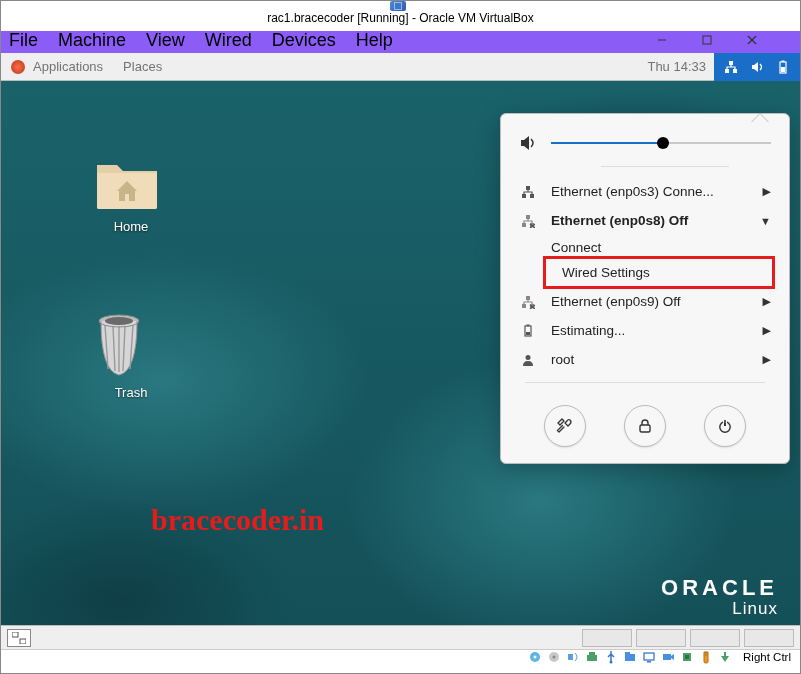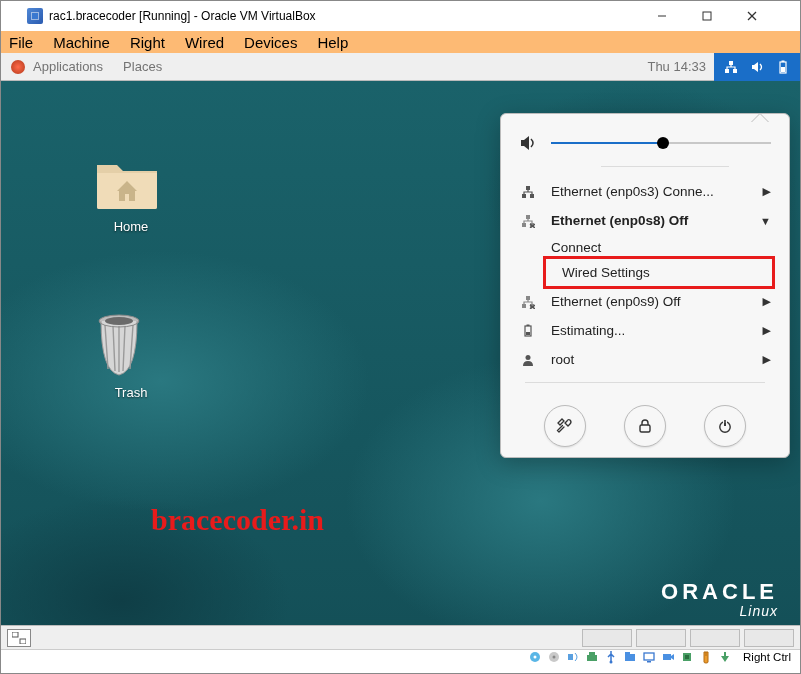--- a/index.html
+++ b/index.html
@@ -1,23 +1,23 @@
 <!DOCTYPE html>
 <html><head>
 <meta charset="utf-8">
 <style>
   * { box-sizing: border-box; margin: 0; padding: 0; }
   body { font-family: "Segoe UI", Arial, sans-serif; font-size: 13px; background: #fff; color: #000; width: 801px; height: 674px; overflow: hidden; position: relative; border: 1px solid #888; }
-  .titlebar { height: 30px; display: flex; align-items: center; padding: 0 26px; background: #fff; }
+  .titlebar { height: 30px; display: flex; align-items: center; padding: 0 26px; background: #fff; flex-direction: column; }
   .tb-icon { width: 16px; height: 16px; background: linear-gradient(135deg, #5088d6, #2a5bb0); border-radius: 2px; margin-right: 6px; display: inline-flex; align-items: center; justify-content: center; }
   .tb-title { font-size: 12px; color: #000; }
   .tb-controls { margin-left: auto; display: flex; }
   .tb-btn { width: 45px; height: 30px; display: flex; align-items: center; justify-content: center; font-size: 11px; color: #333; cursor: default; }
 
-  .menubar { height: 22px; display: flex; align-items: flex-end; padding: 0 6px; background: #fdba74; font-size: 15px; gap: 16px; }
+  .menubar { height: 22px; display: flex; align-items: flex-end; padding: 0 6px; background: #8b5cf6; font-size: 18px; gap: 16px; }
   .menubar span { padding: 2px 2px; cursor: default; }
 
   .vm-area { position: relative; height: 596px; background: #1a6066; overflow: hidden; }
   
   .gnome-top { position: absolute; top: 0; left: 0; right: 0; height: 28px; background: #efefef; display: flex; align-items: center; padding: 0 10px; font-size: 13px; color: #737373; border-bottom: 1px solid #bbb; }
   .gnome-top .red-icon { width: 14px; height: 14px; background: radial-gradient(circle, #ff6a4a, #b23a1b); border-radius: 50%; margin-right: 8px; }
   .gnome-top .apps { margin-right: 20px; }
   .gnome-top .spacer { flex: 1; }
   .gnome-top .clock { margin-right: 8px; }
   .tray { background: #1a6ec8; display: flex; align-items: center; height: 28px; padding: 0 10px; gap: 12px; color: #fff; margin-right: -10px; }
@@ -32,28 +32,28 @@
   }
 
   .desk-icon { position: absolute; width: 80px; text-align: center; color: #fff; font-size: 13px; text-shadow: 0 1px 2px rgba(0,0,0,.6); }
   .desk-icon.home { top: 100px; left: 90px; }
   .desk-icon.trash { top: 260px; left: 90px; }
   .desk-icon .label { margin-top: 6px; }
 
   .watermark { position: absolute; left: 150px; top: 450px; color: #e81b1b; font-family: Georgia, "Times New Roman", serif; font-size: 30px; font-weight: bold; }
   .oracle-brand { position: absolute; right: 22px; bottom: 30px; color: #fff; text-align: right; }
   .oracle-brand .big { font-size: 22px; letter-spacing: 4px; font-weight: bold; }
-  .oracle-brand .small { font-size: 14px; letter-spacing: 1px; margin-top: -2px; font-style: italic; }
+  .oracle-brand .small { font-size: 17px; letter-spacing: 1px; margin-top: -2px; }
 
   .gnome-bottom { position: absolute; bottom: 0; left: 0; right: 0; height: 24px; background: #efefef; border-top: 1px solid #bbb; display: flex; align-items: center; padding: 0 6px; }
   .gnome-bottom .ws-btn { width: 24px; height: 18px; border: 1px solid #888; background: #fff; display: flex; align-items: center; justify-content: center; font-size: 11px; }
   .gnome-bottom .tasks { margin-left: auto; display: flex; gap: 4px; }
   .gnome-bottom .tasks .slot { width: 50px; height: 18px; border: 1px solid #bbb; background: #e8e8e8; }
 
-  .popover { position: absolute; top: 60px; right: 10px; width: 290px; background: #f7f7f7; border: 1px solid #bbb; border-radius: 6px; box-shadow: 0 6px 24px rgba(0,0,0,.25); padding: 14px 0 8px; font-size: 13.5px; color: #222; }
+  .popover { position: absolute; top: 60px; right: 10px; width: 290px; background: #f7f7f7; border: 1px solid #bbb; border-radius: 6px; box-shadow: 0 6px 24px rgba(0,0,0,.25); padding: 14px 0 14px; font-size: 13.5px; color: #222; }
   .popover::before { content: ""; position: absolute; top: -9px; right: 20px; border: 9px solid transparent; border-bottom-color: #f7f7f7; filter: drop-shadow(0 -1px 0 #bbb); }
   .pop-row { display: flex; align-items: center; padding: 7px 18px; gap: 14px; cursor: default; }
   .pop-row.bold { font-weight: bold; }
   .pop-row .row-icon { width: 18px; display: flex; justify-content: center; color: #555; }
   .pop-row .row-label { flex: 1; white-space: nowrap; overflow: hidden; text-overflow: ellipsis; }
   .pop-row .chev { font-size: 11px; color: #333; }
   .pop-sep { height: 1px; background: #dcdcdc; margin: 8px 24px; }
   .pop-sep.narrow { margin: 6px 60px 10px 100px; }
   .volume-row { display: flex; align-items: center; padding: 6px 18px 8px; gap: 14px; }
   .vol-icon { width: 18px; color: #333; }
@@ -103,21 +103,21 @@
           <line x1="1" y1="1" x2="9" y2="9" stroke="#333" stroke-width="1.2"></line>
           <line x1="9" y1="1" x2="1" y2="9" stroke="#333" stroke-width="1.2"></line>
         </svg>
       </div>
   </div>
 </div>
 
 <div class="menubar">
   <span>File</span>
   <span>Machine</span>
-  <span>Right</span>
+  <span>View</span>
   <span>Wired</span>
   <span>Devices</span>
   <span>Help</span>
 </div>
 
 <div class="vm-area">
   <div class="gnome-top">
     <span class="red-icon"></span>
     <span class="apps">Applications</span>
     <span>Places</span>

